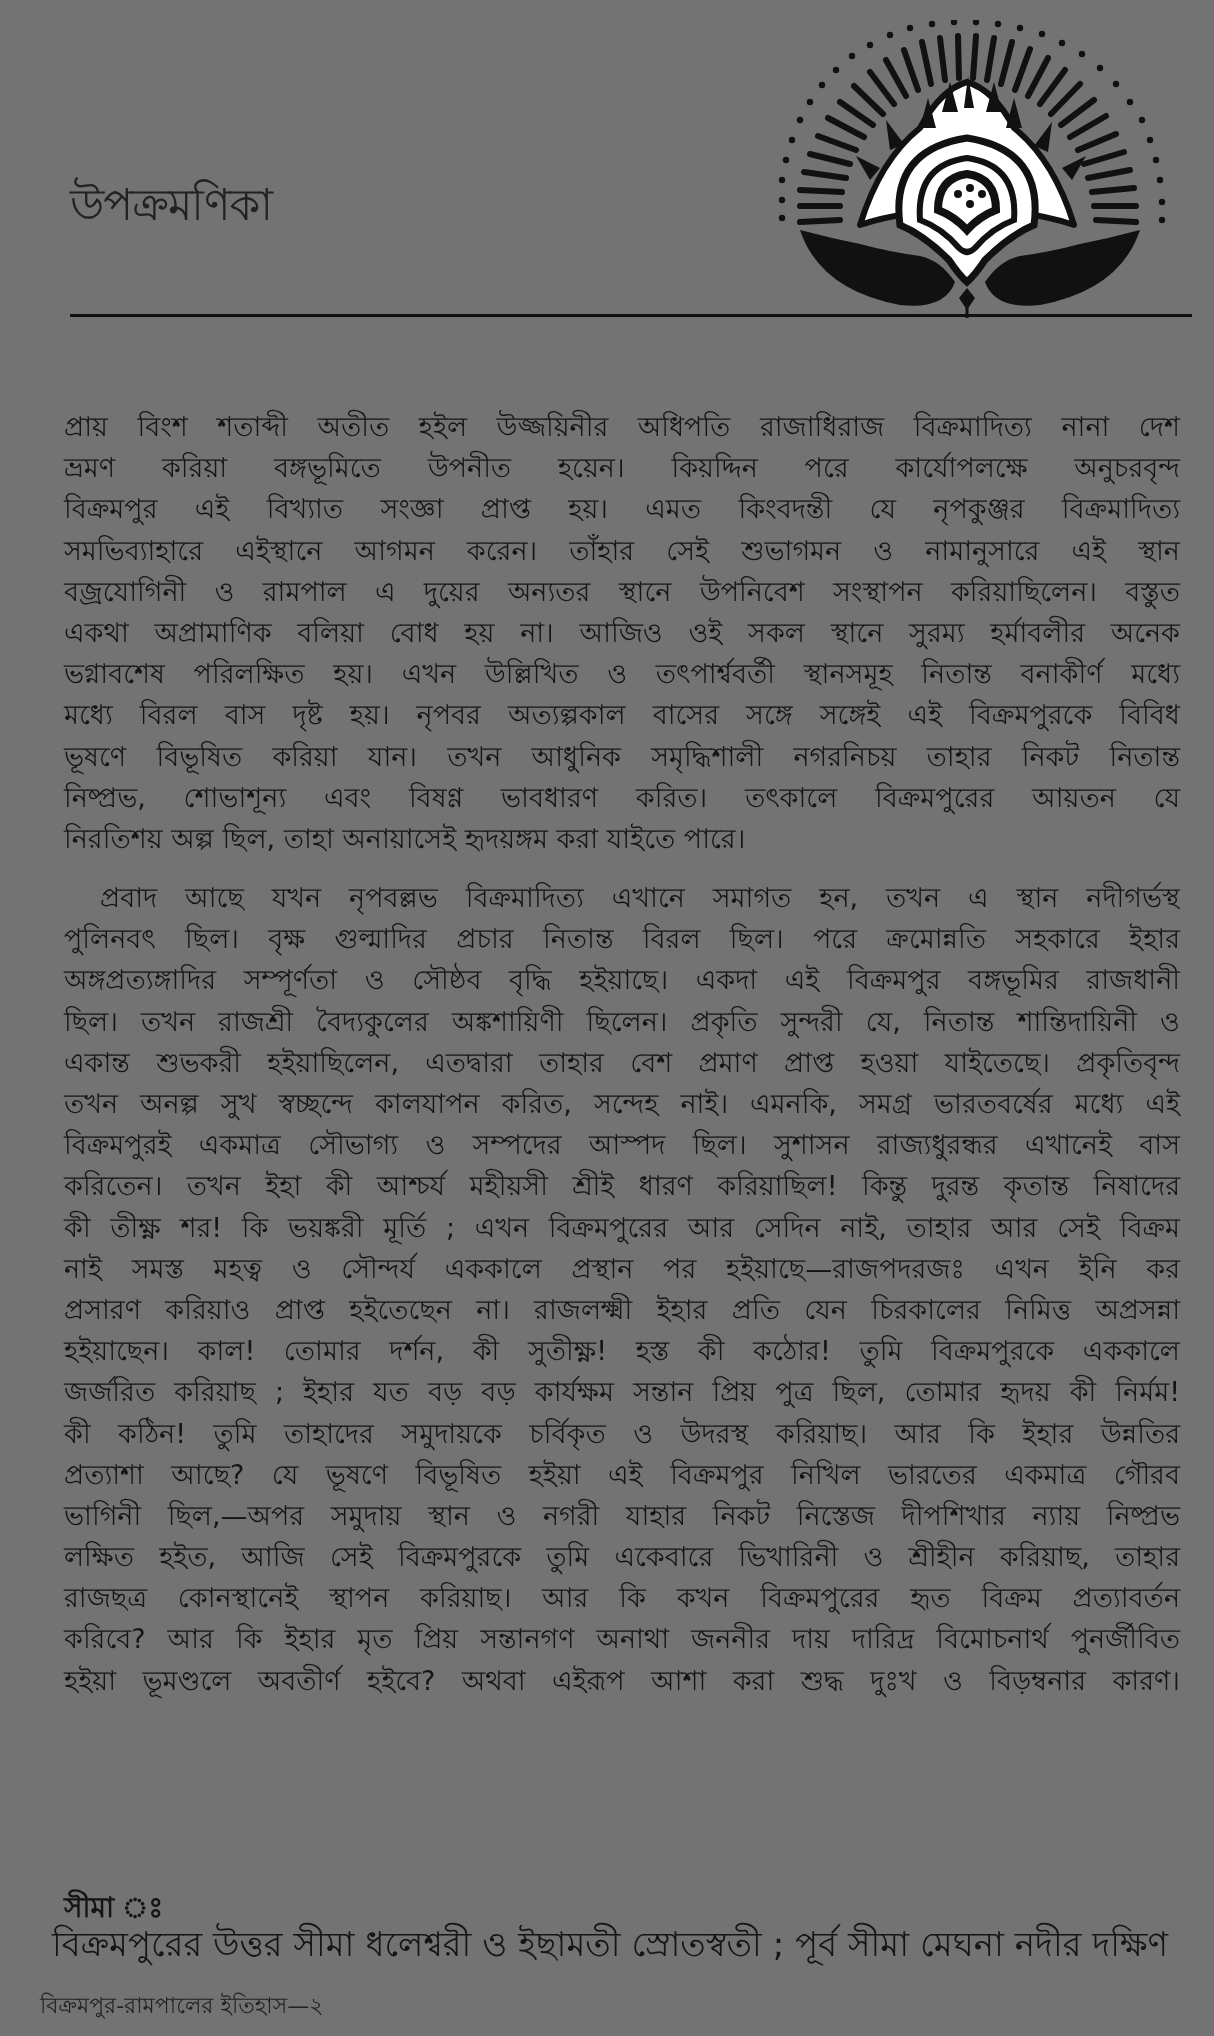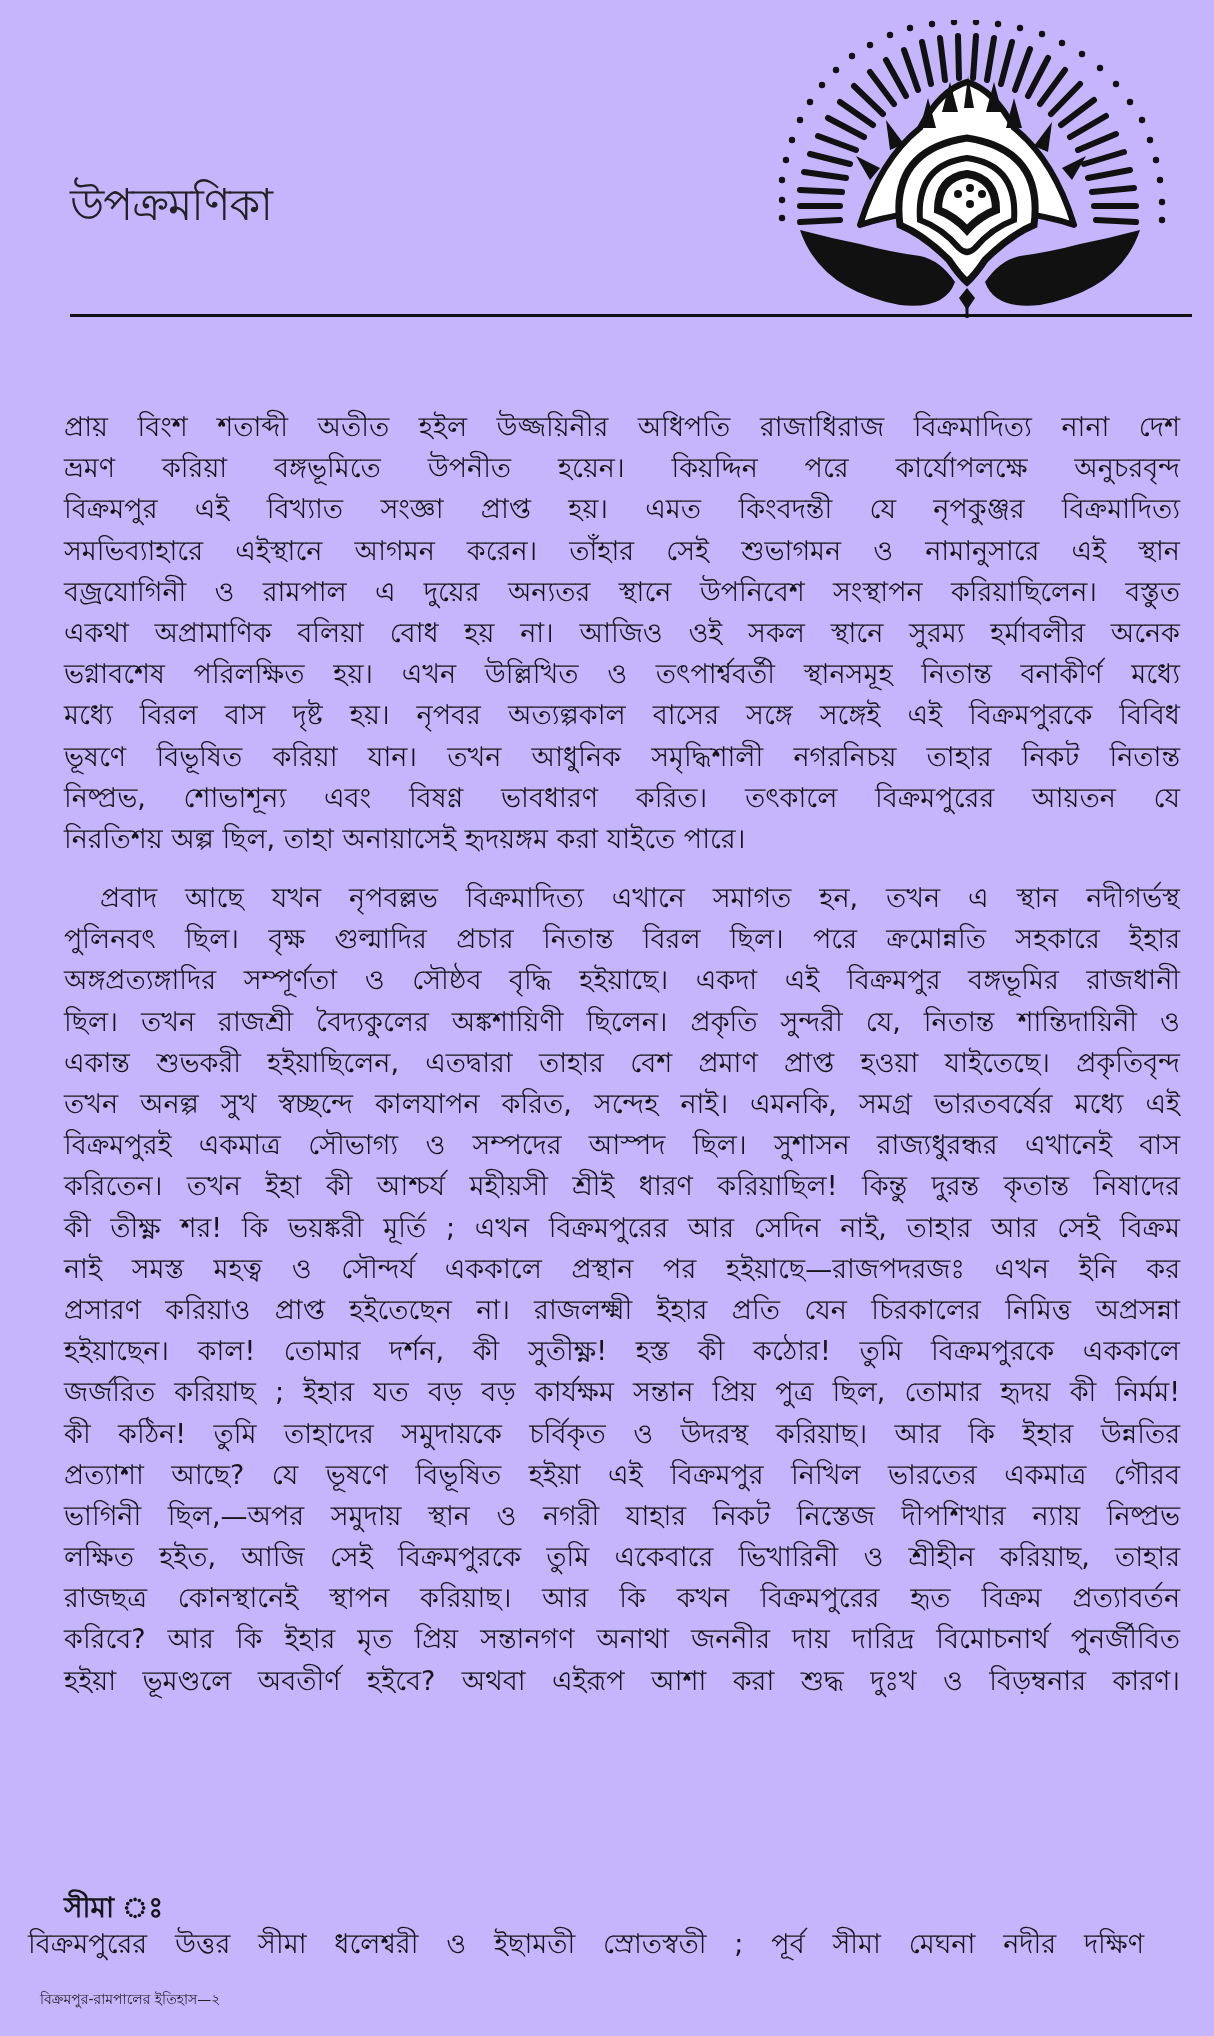--- a/index.html
+++ b/index.html
@@ -12,21 +12,21 @@
     height: 2036px;
     position: relative;
     overflow: hidden;
     font-family: "DejaVu Sans", sans-serif;
     color: #1a1a1a;
   }
   .page {
     position: absolute;
     left: 0; top: 0;
     width: 1214px; height: 2036px;
-    background: #c4b5fd;
+    background: #737373;
   }
   .title {
     position: absolute;
     left: 70px;
     top: 172px;
     font-size: 44px;
     letter-spacing: -1px;
     color: #222;
     font-weight: normal;
   }
@@ -70,35 +70,35 @@
   .section-head {
     position: absolute;
     left: 64px;
     top: 1886px;
     font-size: 28px;
     font-weight: bold;
     color: #151515;
   }
   .section-line {
     position: absolute;
-    left: 28px;
+    left: 52px;
     top: 1924px;
     width: 1116px;
-    font-size: 27px;
+    font-size: 34px;
     line-height: 40px;
     white-space: nowrap;
     text-align: justify;
     text-align-last: justify;
     color: #151515;
   }
   .footer {
     position: absolute;
     left: 40px;
     top: 1988px;
-    font-size: 14px;
+    font-size: 22px;
     color: #222;
   }
 </style>
 </head>
 <body>
 
 <div class="page">
 
   <div class="title">উপক্রমণিকা</div>
 

